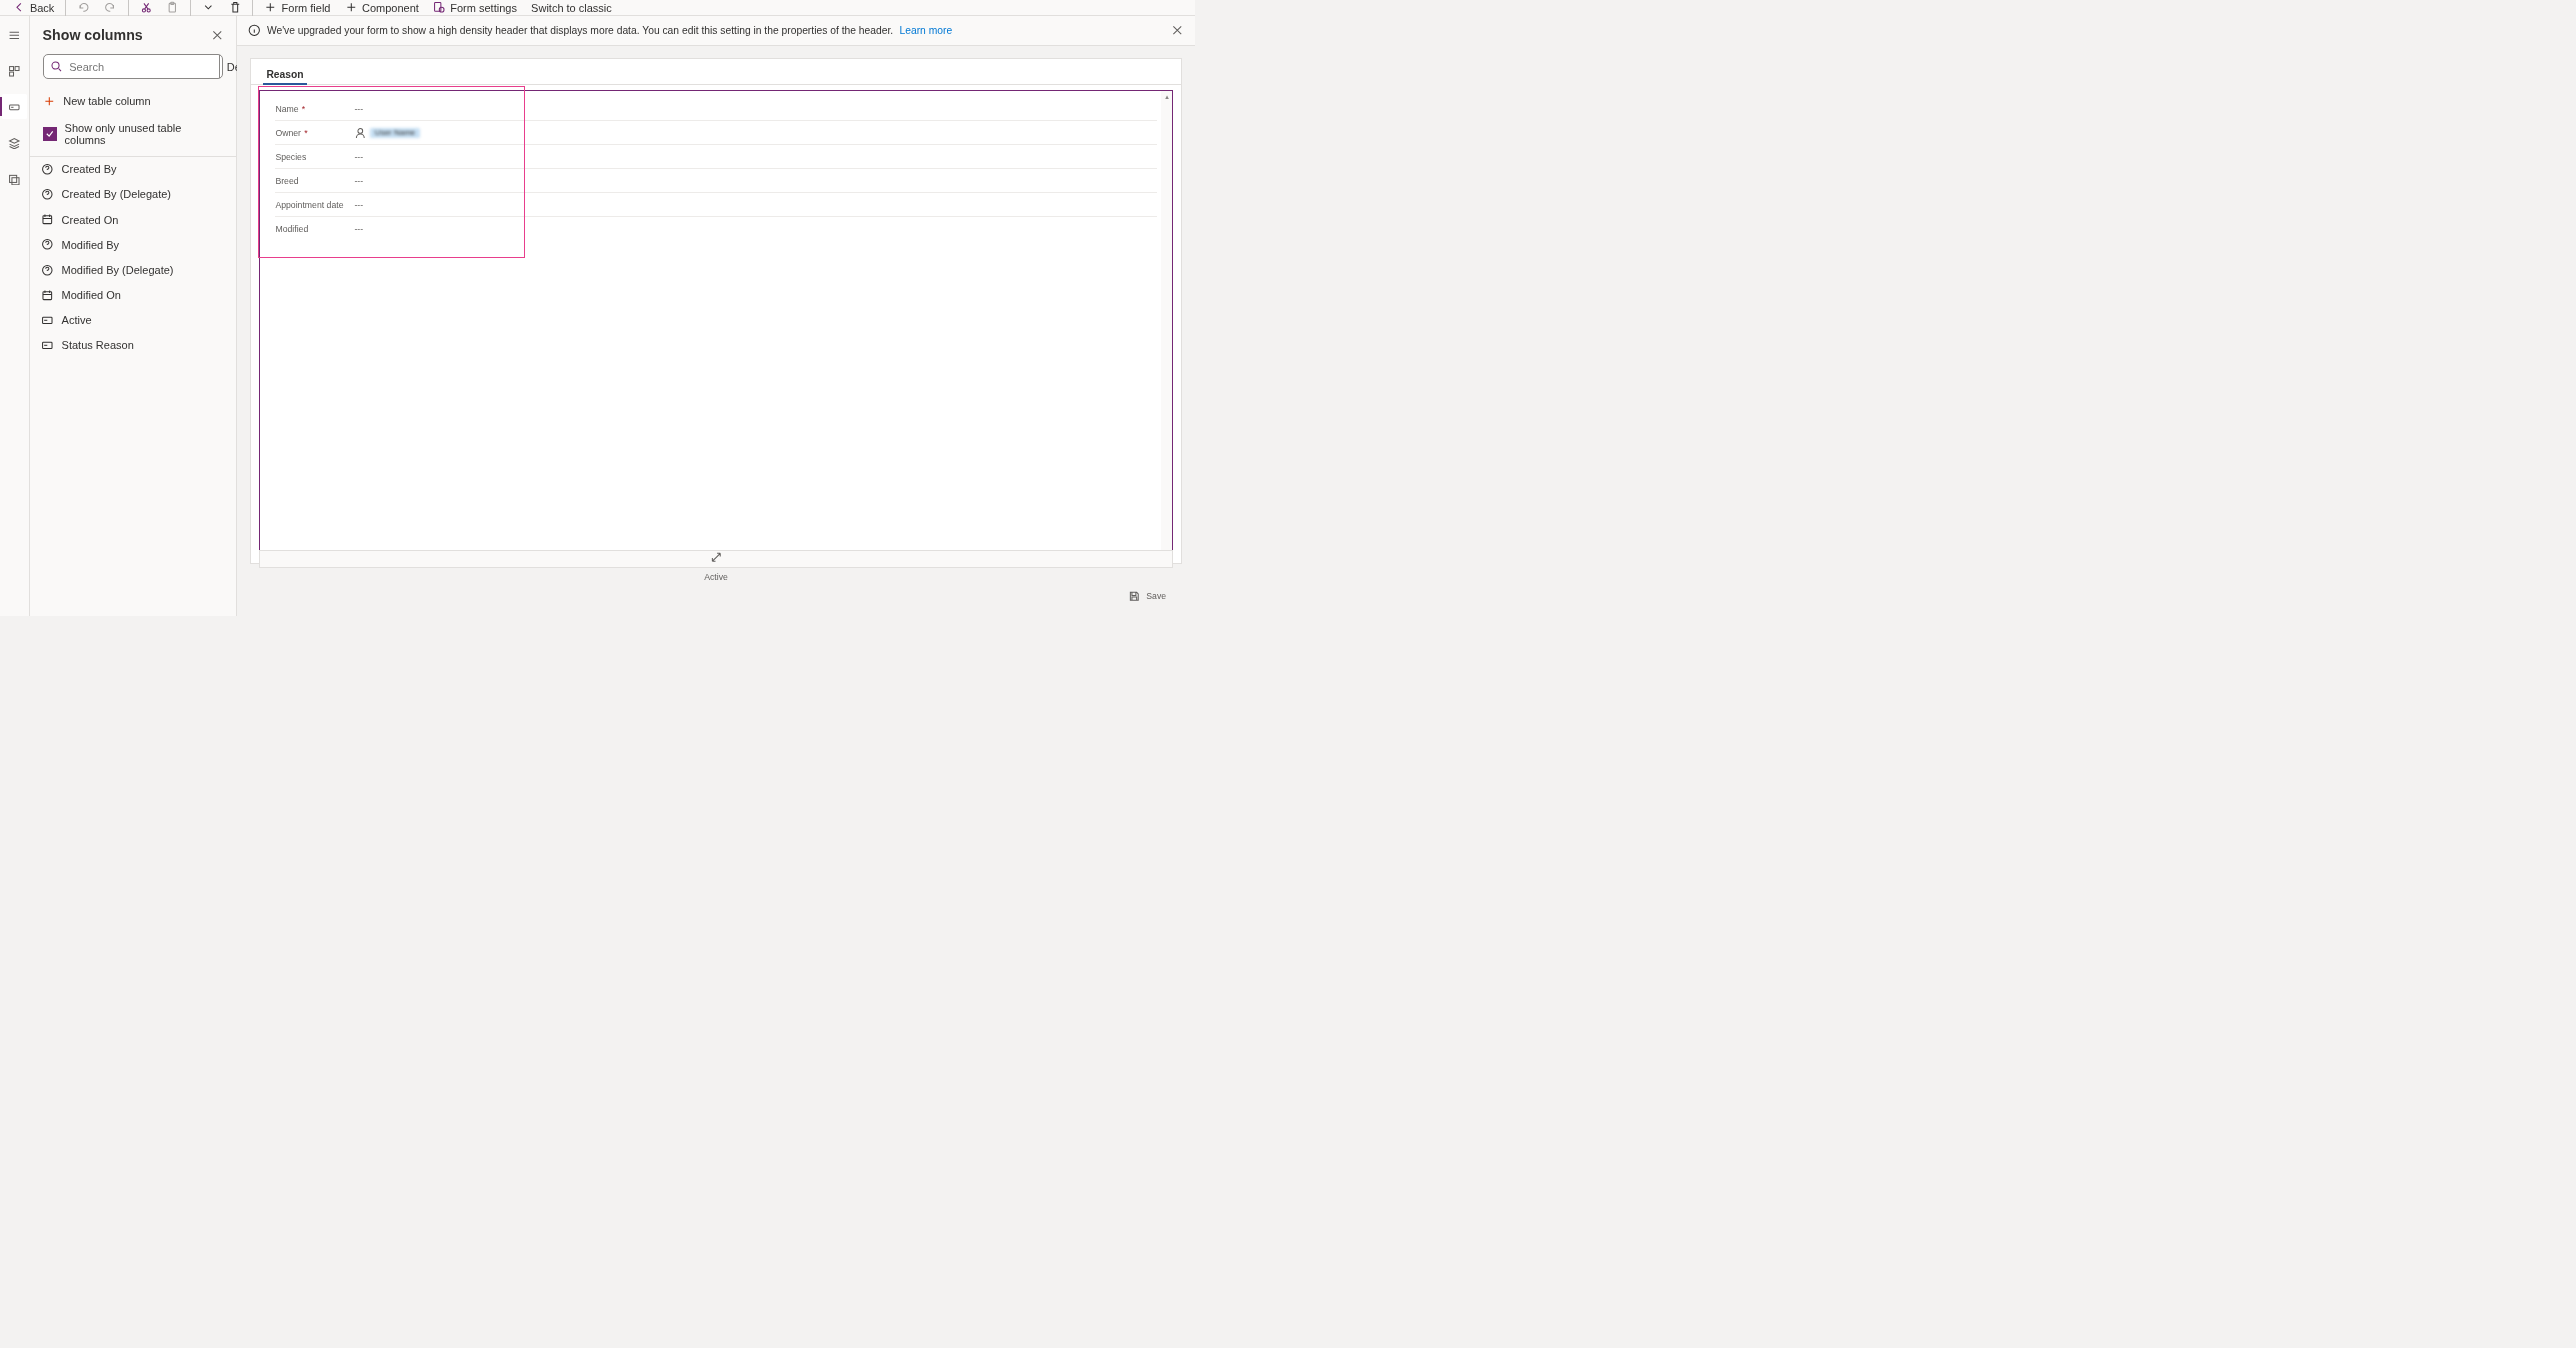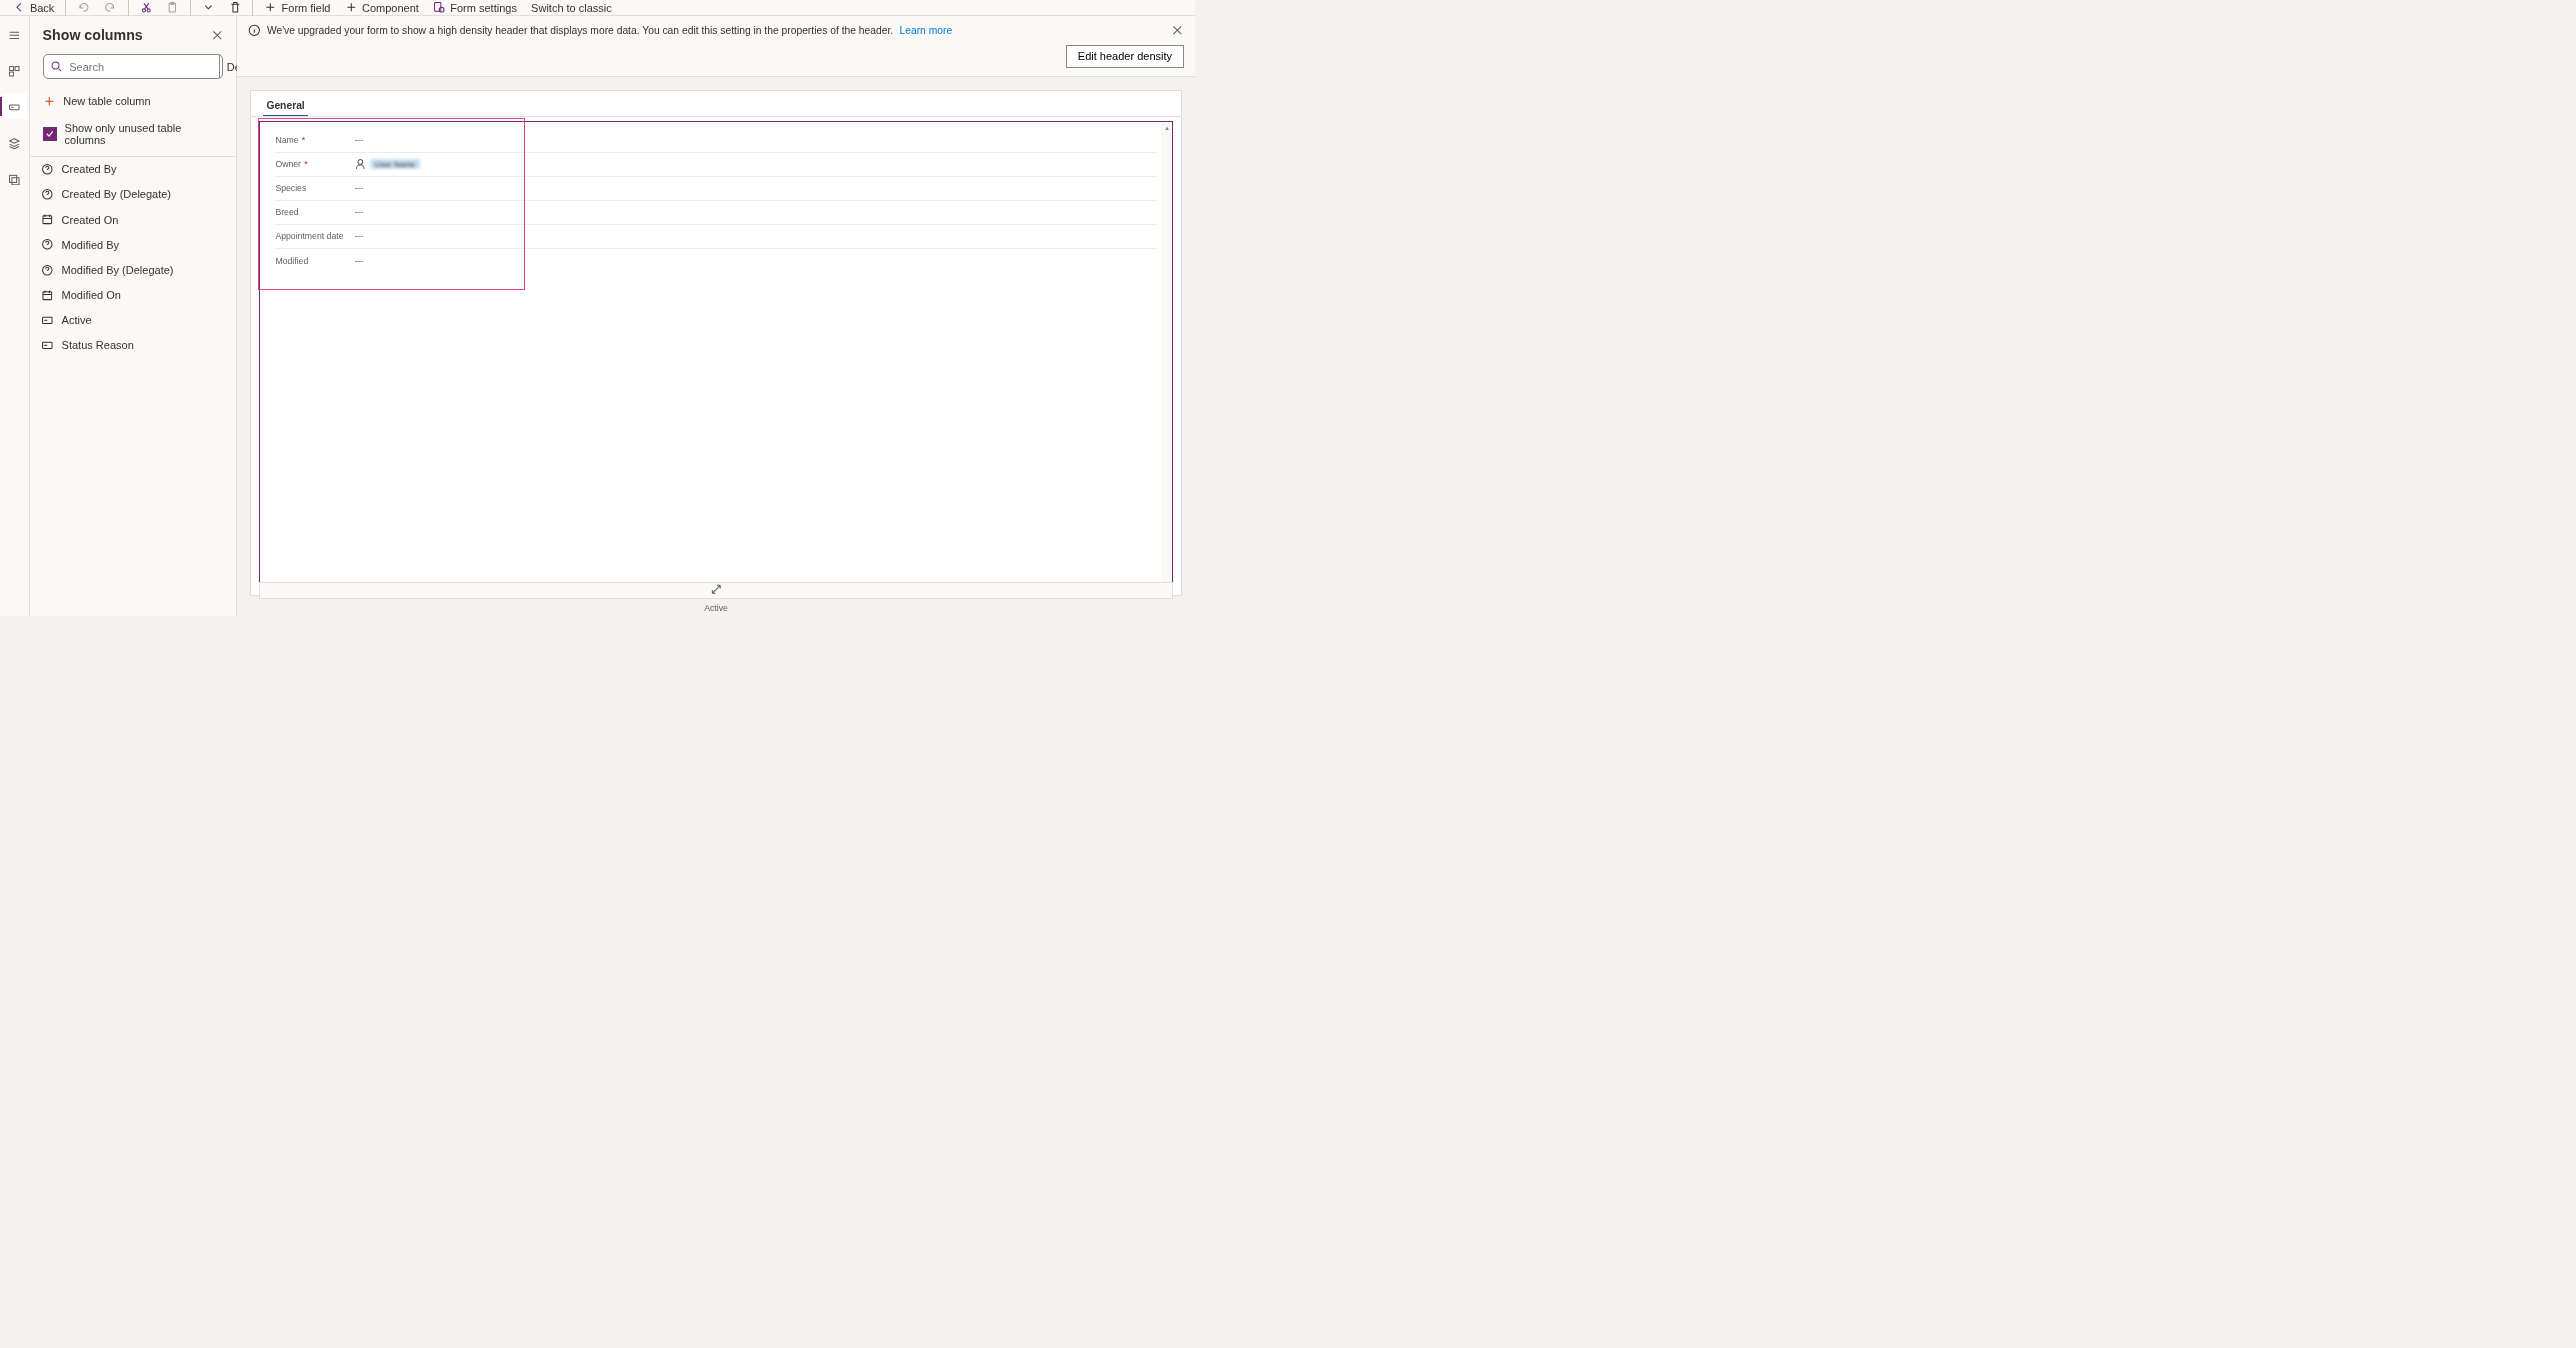--- a/index.html
+++ b/index.html
@@ -343,29 +343,26 @@
             </svg>
           </span>
         <span class="banner-msg">We've upgraded your form to show a high density header that displays more data. You can edit this setting in the properties of the header.</span>
         <span class="banner-link">Learn more</span>
         <span class="banner-close ic">
             <svg viewBox="0 0 16 16">
               <path d="M3 3 L13 13 M13 3 L3 13"></path>
             </svg>
           </span>
       </div>
-      <div class="banner-row2">
-        <button class="btn-outline">Edit header density</button>
-      </div>
     </div>
 
     <div class="canvas-wrap">
       <div class="canvas">
         <div class="tabs">
-          <div class="tab active">General</div>
+          <div class="tab active">Reason</div>
         </div>
         <div class="section">
           <div class="red-box"></div>
           <div class="fields" id="field-list">
               <div class="field-row">
                 <div class="field-label">
                   <span>Name</span>
                   <span class="req">*</span>
                 </div>
                 <div class="field-val">---</div>

